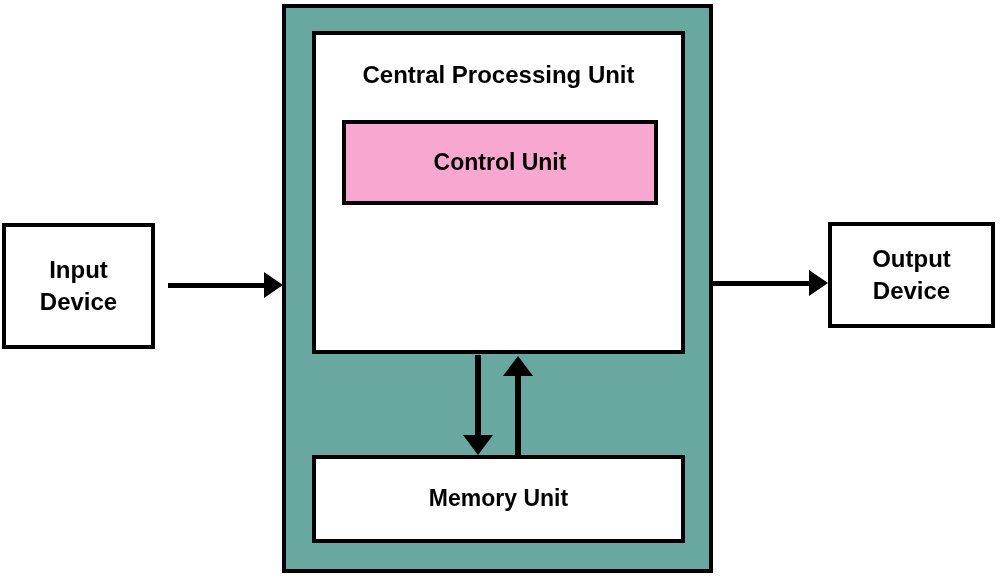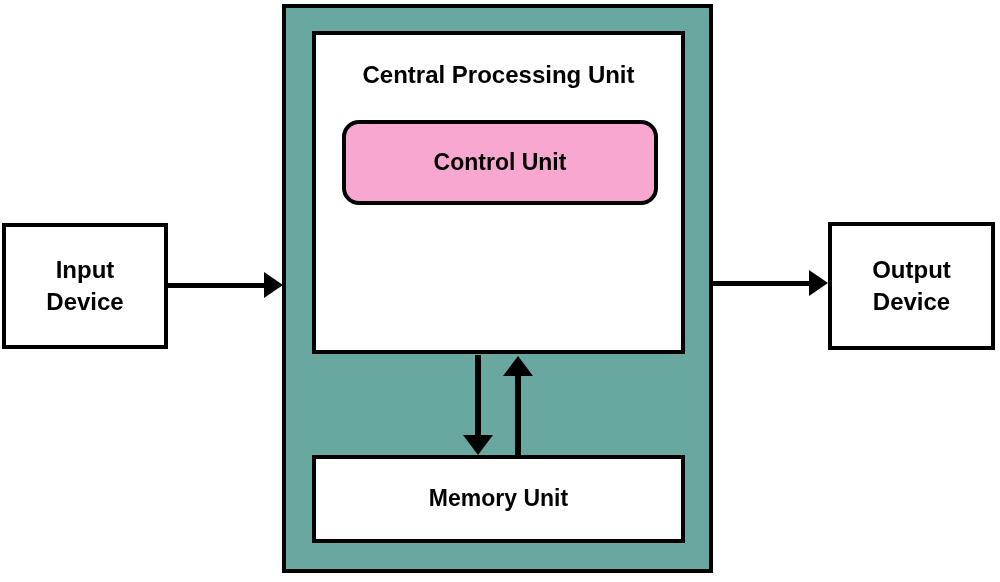--- a/index.html
+++ b/index.html
@@ -25,22 +25,22 @@
     justify-content: center;
     text-align: center;
   }
   .label {
     font-weight: 700;
     color: #000;
     white-space: pre-line;
     line-height: 1.35;
   }
   
-  .input-box  { left: 2px;   top: 223px; width: 166px; height: 126px; }
-  .output-box { left: 828px; top: 222px; width: 167px; height: 128px; }
+  .input-box  { left: 2px;   top: 223px; width: 153px; height: 126px; }
+  .output-box { left: 828px; top: 222px; width: 167px; height: 106px; }
   .device-label { font-size: 24px; }
 
   
   .cpu-container {
     left: 282px; top: 4px; width: 431px; height: 569px;
     background: var(--teal, #68A8A0);
     display: block;
   }
   
   .cpu-box {
@@ -59,21 +59,21 @@
     box-sizing: border-box;
     border: 4px solid var(--border, #000000);
     background: var(--pink, #F8A8D0);
     display: flex;
     align-items: center;
     justify-content: center;
     left: 26px;
     width: 316px;
     height: 85px;
   }
-  .control-box { top: 85px; border-radius: 17px; }
+  .control-box { top: 85px; }
   .alu-box     { top: 203px; }
   .unit-label  { font-size: 23px; }
 
   
   .memory-box { left: 312px; top: 455px; width: 373px; height: 88px; justify-content: center; }
 
   
   .arrow-part { position: absolute; }
   .stem-h { height: 5px; background: var(--border, #000000); }
   .stem-v { width: 6px;  background: var(--border, #000000); }

